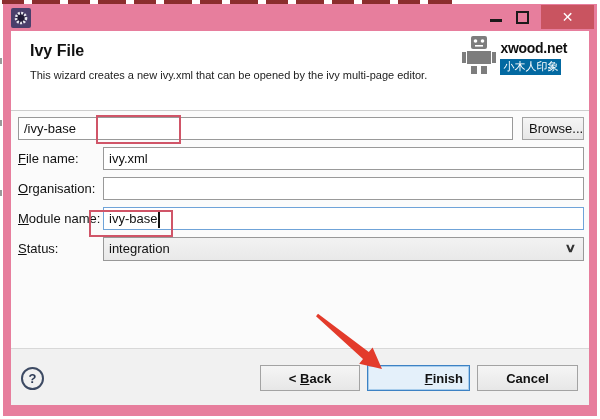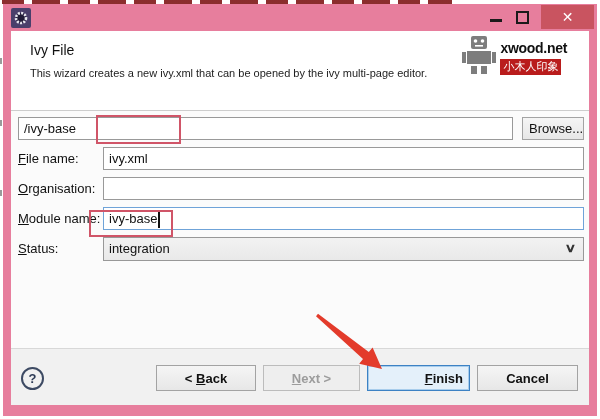--- a/index.html
+++ b/index.html
@@ -26,26 +26,26 @@
   .ctl.max::after { content:""; position:absolute; left:6px; top:7px; width:9px; height:9px; border:2px solid #1a1a1a; }
   .ctl.close { width:53px; height:24px; margin-top:1px; margin-left:5px; color:#fff; font-size:14px;
     display:flex; align-items:center; justify-content:center; }
 
   .content { position:absolute; left:8px; right:8px; top:27px; bottom:11px; background:#fbfbfb;
     display:flex; flex-direction:column; }
 
   
   .hdr { height:80px; background:#ffffff; border-bottom:1px solid #cdcdcd; position:relative;
     padding:11px 0 0 19px; box-sizing:border-box; flex-shrink:0; }
-  .hdr-title { font-size:14px; font-weight:normal; color:#111; }
+  .hdr-title { font-size:16px; font-weight:bold; color:#111; }
   .hdr-desc { margin-top:8px; font-size:11px; color:#1c1c1c; width:424px; line-height:14px; }
   .logo { position:absolute; top:5px; right:22px; display:flex; align-items:flex-end; }
   .logo-text { margin-left:3px; }
   .logo-brand { font-size:14px; font-weight:bold; color:#101010; letter-spacing:-0.3px; }
-  .logo-caption { background:#b91c1c; color:#fff; font-size:11px; padding:0 3px 1px; margin-top:1px; display:inline-block; }
+  .logo-caption { background:#0369a1; color:#fff; font-size:11px; padding:0 3px 1px; margin-top:1px; display:inline-block; }
 
   
   .form { flex:1; padding:6px 5px 0 7px; box-sizing:border-box; }
   .row { display:flex; align-items:center; height:23px; margin-bottom:7px; }
   .row label { width:85px; flex-shrink:0; font-size:13px; color:#111; }
   .iwrap { flex:1; position:relative; display:flex;border-radius:6px; }
   .tin { flex:1; width:100%; height:23px; box-sizing:border-box; border:1px solid #999;
     background:#fff; font-size:13px; padding:0 5px; font-family:inherit; color:#111; outline:none; }
   .tin.focused { border:1px solid #6fa3d8; }
   .btn { background:linear-gradient(#f5f5f5,#e7e7e7); border:1px solid #a3a3a3; font-size:13px;
@@ -160,21 +160,20 @@
           <span>integration</span>
           <span class="chev">∨</span>
         </div>
       </div>
     </div>
 
     <div class="footer">
       <button class="help">?</button>
       <div class="fbtns">
         <button class="btn fbtn w-back">&lt; <u>B</u>ack</button>
-        <button class="btn fbtn w-next disabled"><u>N</u>ext &gt;</button>
         <button class="btn fbtn w-finish primary" style="background: rgb(228, 240, 250);"><u>F</u>inish</button>
         <button class="btn fbtn w-cancel">Cancel</button>
       </div>
     </div>
   </div>
 </div>
 
 <div class="overlay">
   <div class="ann-box b1" style="border-color: rgb(208, 85, 104);"></div>
   <div class="ann-box b2" style="border-color: rgb(208, 85, 104);"></div>

